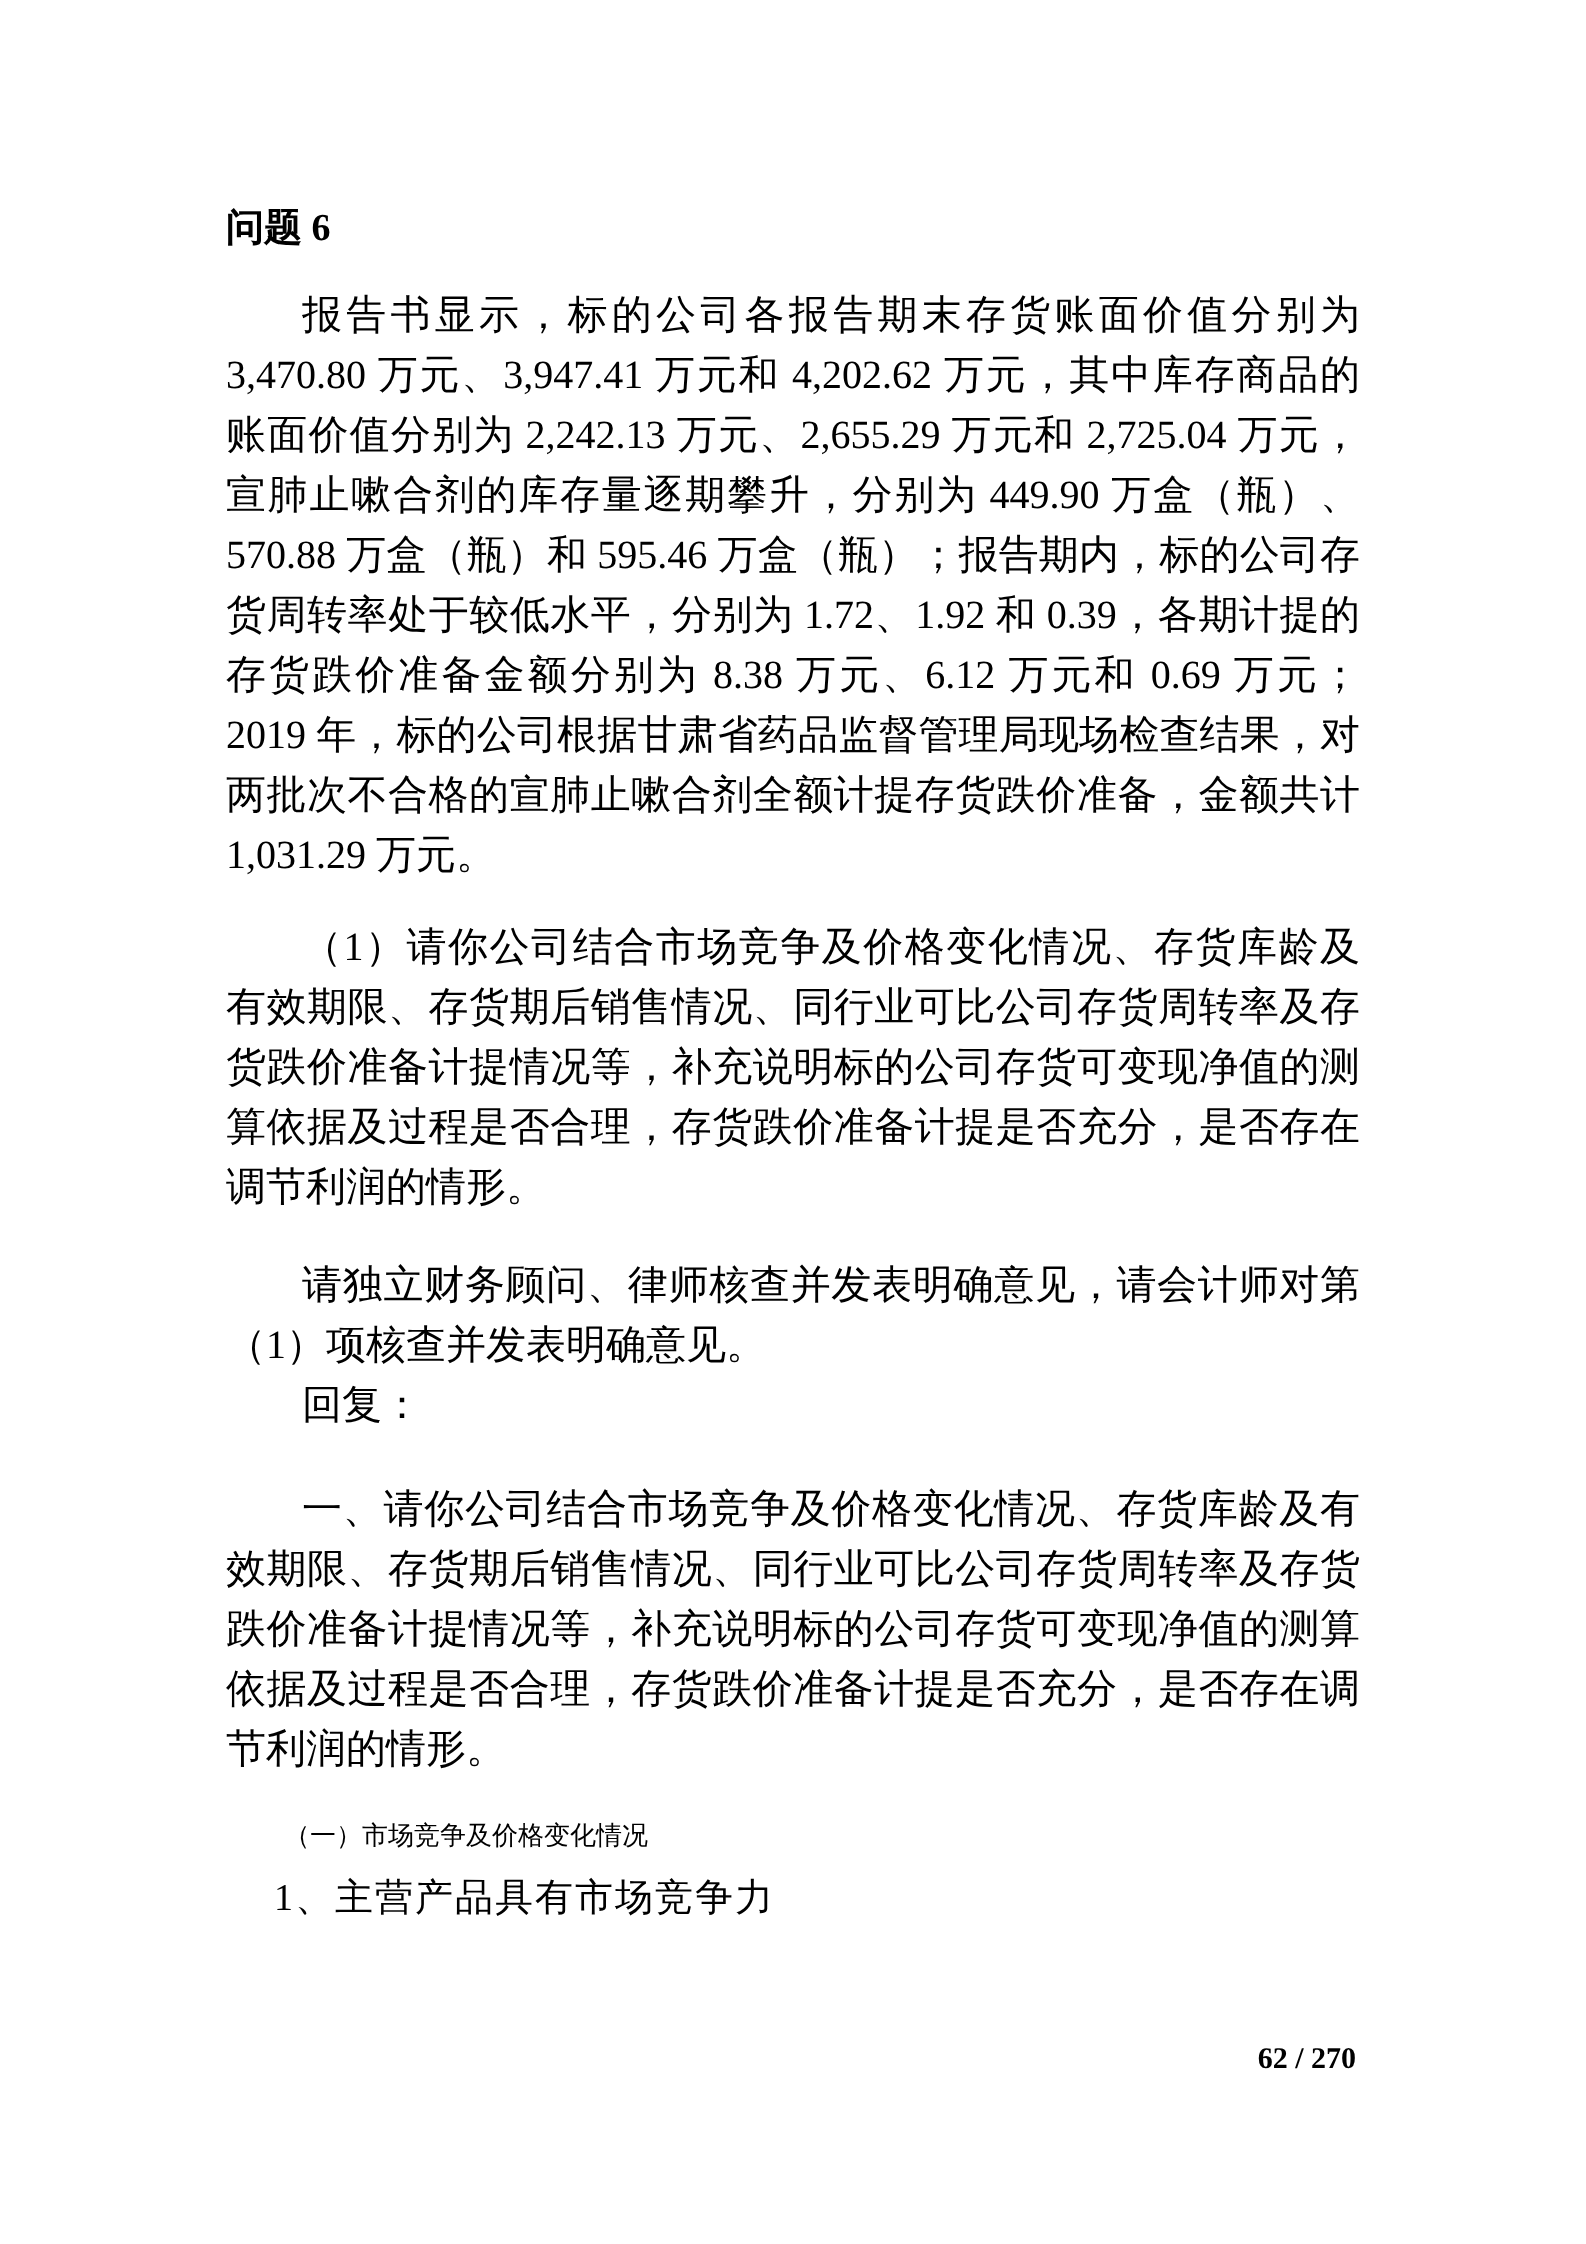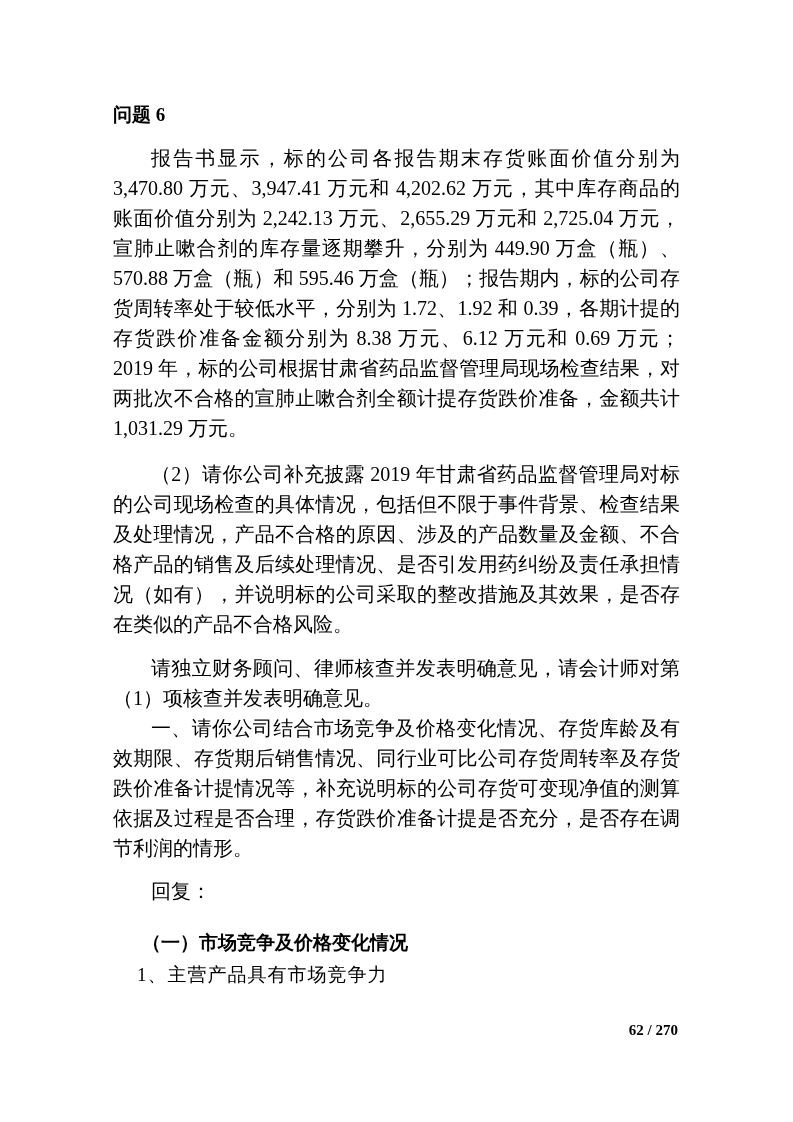--- a/index.html
+++ b/index.html
@@ -33,23 +33,23 @@
     text-justify: inter-ideograph;
     text-indent: 38px;
   }
   .para.q1     { margin-bottom: 19px; }
   .para.q2     { margin-bottom: 14px; }
   .para.verify { margin-bottom: 0; }
   .para.reply  { margin-bottom: 22px; text-align: left; }
   .para.restate{ margin-bottom: 13px; }
   .section-heading {
     margin: 0 0 2px 0;
-    font-size: 19px;
+    font-size: 13px;
     line-height: 30px;
-    font-weight: 700;
+    font-weight: 400;
     text-indent: 29px;
   }
   .sub-heading {
     margin: 0;
     font-size: 19px;
     line-height: 30px;
     font-weight: 400;
     text-indent: 24px;
     letter-spacing: 1px;
   }
@@ -65,28 +65,28 @@
 </style>
 </head>
 <body>
 
 <div class="page">
 
   <h1 class="title">问题 6</h1>
 
   <p class="para intro">报告书显示，标的公司各报告期末存货账面价值分别为 3,470.80 万元、3,947.41 万元和 4,202.62 万元，其中库存商品的账面价值分别为 2,242.13 万元、2,655.29 万元和 2,725.04 万元，宣肺止嗽合剂的库存量逐期攀升，分别为 449.90 万盒（瓶）、570.88 万盒（瓶）和 595.46 万盒（瓶）；报告期内，标的公司存货周转率处于较低水平，分别为 1.72、1.92 和 0.39，各期计提的存货跌价准备金额分别为 8.38 万元、6.12 万元和 0.69 万元；2019 年，标的公司根据甘肃省药品监督管理局现场检查结果，对两批次不合格的宣肺止嗽合剂全额计提存货跌价准备，金额共计 1,031.29 万元。</p>
 
+  <p class="para q1">（1）请你公司结合市场竞争及价格变化情况、存货库龄及有效期限、存货期后销售情况、同行业可比公司存货周转率及存货跌价准备计提情况等，补充说明标的公司存货可变现净值的测算依据及过程是否合理，存货跌价准备计提是否充分，是否存在调节利润的情形。</p>
 
-  <p class="para q2">（2）请你公司补充披露 2019 年甘肃省药品监督管理局对标的公司现场检查的具体情况，包括但不限于事件背景、检查结果及处理情况，产品不合格的原因、涉及的产品数量及金额、不合格产品的销售及后续处理情况、是否引发用药纠纷及责任承担情况（如有），并说明标的公司采取的整改措施及其效果，是否存在类似的产品不合格风险。</p>
 
   <p class="para verify">请独立财务顾问、律师核查并发表明确意见，请会计师对第（1）项核查并发表明确意见。</p>
 
+  <p class="para reply">回复：</p>
+
   <p class="para restate">一、请你公司结合市场竞争及价格变化情况、存货库龄及有效期限、存货期后销售情况、同行业可比公司存货周转率及存货跌价准备计提情况等，补充说明标的公司存货可变现净值的测算依据及过程是否合理，存货跌价准备计提是否充分，是否存在调节利润的情形。</p>
-
-  <p class="para reply">回复：</p>
 
   <h2 class="section-heading">（一）市场竞争及价格变化情况</h2>
 
   <h3 class="sub-heading">1、主营产品具有市场竞争力</h3>
 
   <div class="page-number">62 / 270</div>
 
 </div>
 
 </body></html>

